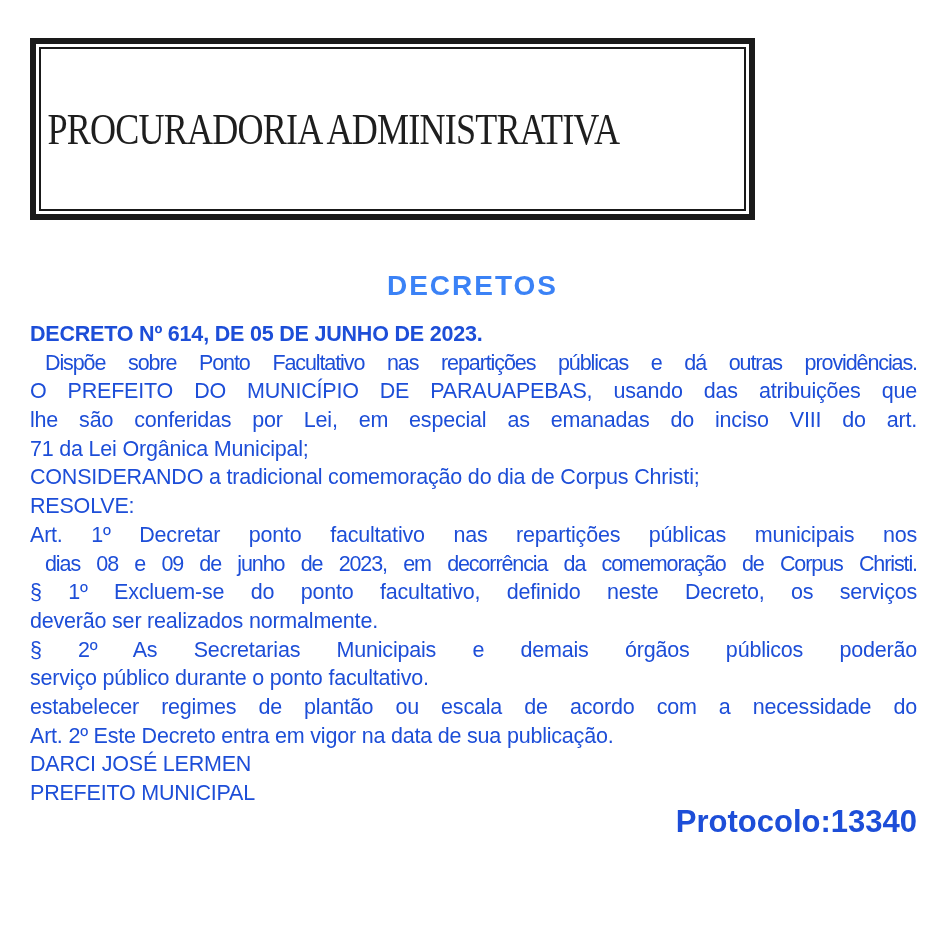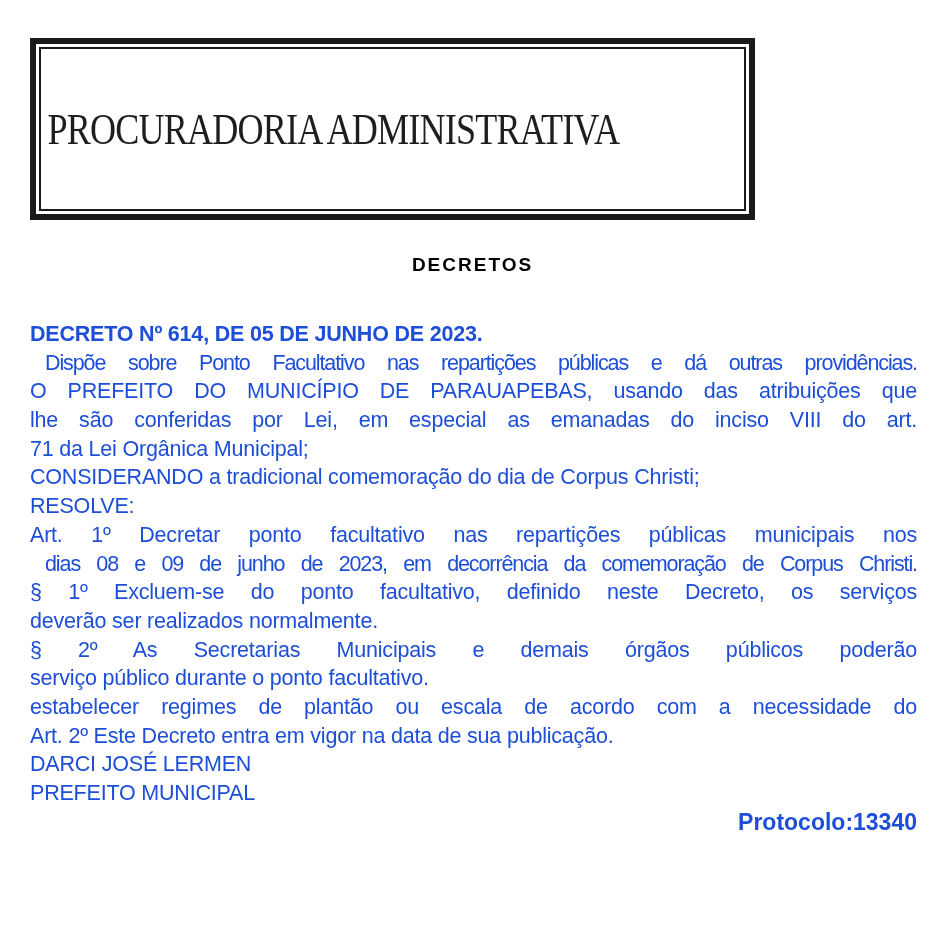--- a/index.html
+++ b/index.html
@@ -29,26 +29,26 @@
     font-family:"Liberation Serif",serif;
     font-size:44px;
     letter-spacing:-1px;
     color:#1e1e1e;
     padding-left:8px;
     white-space:nowrap;
     transform:scaleX(0.82);
     transform-origin:left center;
   }
   .section-heading{
-    position:absolute;left:0;top:254px;width:100%;
+    position:absolute;left:0;top:270px;width:100%;
     text-align:center;
     font-weight:bold;
-    font-size:19px;
+    font-size:28px;
     letter-spacing:2px;
-    color:#000000;
+    color:#3b82f6;
   }
   .decree-body{
     position:absolute;left:30px;top:320px;
     width:887px;
     font-size:21.5px;
     color:#1d4ed8;
   }
   .line{
     height:28.7px;
     line-height:28.7px;
@@ -65,21 +65,21 @@
     letter-spacing:-1.1px;
     margin-left:15px;
   }
   .line.bold{
     font-weight:bold;
   }
   .line.protocol{
     font-weight:bold;
     text-align:right;
     letter-spacing:0;
-    font-size:23px;
+    font-size:31px;
   }
 </style>
 </head>
 <body>
 
 <div class="page">
 
   <div class="letterhead">
     <div class="letterhead-inner">
       <span class="letterhead-title">PROCURADORIA ADMINISTRATIVA</span>

